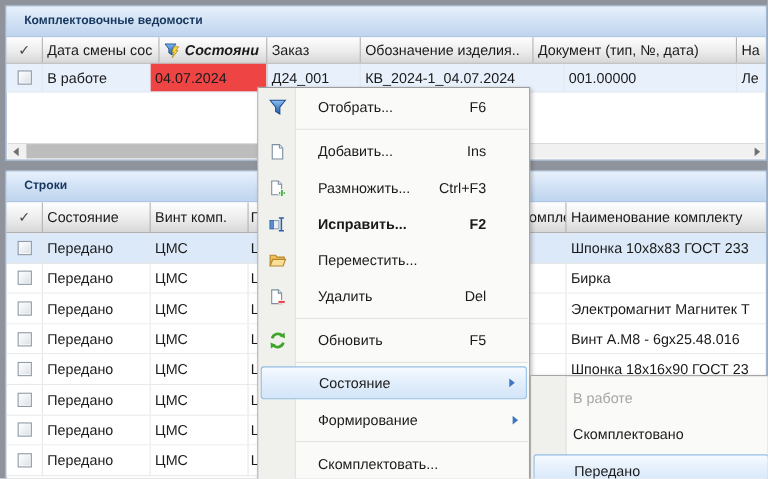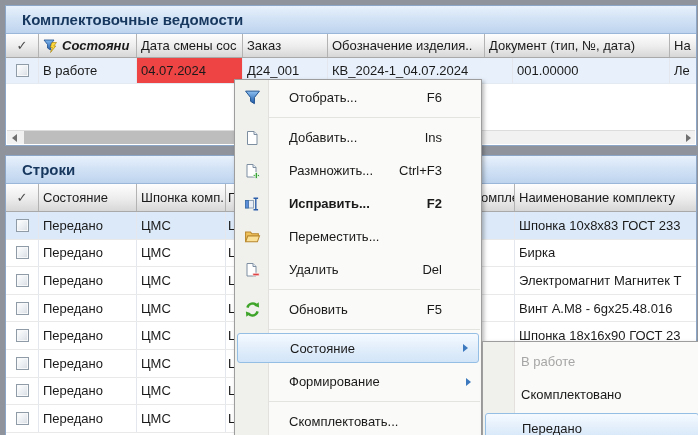--- a/index.html
+++ b/index.html
@@ -10,21 +10,21 @@
     font-size:13px;color:#1a1a1a;
     -webkit-font-smoothing:antialiased;
   }
   .panel{position:absolute;left:5px;width:692px;background:#fff;border:1px solid #8ba6c6;box-sizing:border-box;}
   #sheets-panel{top:5px;height:141px;}
   #rows-panel{top:155px;height:281px;border-bottom:none;}
   .panel-header{
     height:27px;line-height:27px;padding-left:16px;
     background:linear-gradient(180deg,#e8f1fc 0%,#d3e3f6 45%,#bed4ee 100%);
     border-bottom:1px solid #9ab6d8;
-    color:#17375e;font-weight:bold;font-size:15px;
+    color:#17375e;font-weight:bold;font-size:11px;
   }
   .col-header{display:flex;background:linear-gradient(180deg,#fefefe 0%,#ececec 55%,#d7d7d7 100%);
     border-bottom:1px solid #a9a9a9;box-sizing:border-box;}
   #sheets-panel .col-header{height:24px;}
   #rows-panel .col-header{height:28px;}
   .hcell{display:flex;align-items:center;padding:0 4px;border-right:1px solid #b3b3b3;
     box-sizing:border-box;overflow:hidden;white-space:nowrap;flex:0 0 auto;}
   .hcell.last{border-right:none;flex:1 1 auto;}
   .trow{display:flex;align-items:center;box-sizing:border-box;border-bottom:1px solid #e4eaf2;background:#fff;}
   #sheets-panel .trow{height:26px;}
@@ -85,36 +85,36 @@
   svg{display:block;}
 </style>
 </head>
 <body>
 
 <div class="panel" id="sheets-panel">
   <div class="panel-header">Комплектовочные ведомости</div>
 
   <div class="col-header">
     <div class="hcell w-check checkmark">✓</div>
+    <div class="hcell w-date">Дата смены сос</div>
     <div class="hcell w-state state-hdr">
       <span>
         <svg width="16" height="16" viewBox="0 0 16 16">
           <defs>
               <linearGradient id="fg1" x1="0" y1="0" x2="0" y2="1">
             <stop offset="0" stop-color="#7db7f0"></stop>
                 <stop offset="1" stop-color="#2a5fa8"></stop>
           </linearGradient>
             </defs>
           <polygon points="1,2 11,2 7.5,6.5 7.5,12 4.5,10 4.5,6.5" fill="url(#fg1)" stroke="#1d4f8d" stroke-width="0.8"></polygon>
           <polygon points="9,4.5 13.5,4.5 10.8,8 12.8,8 7.5,14.5 9.3,9.5 7.3,9.5" fill="#ffd83b" stroke="#a07b00" stroke-width="0.6"></polygon>
         </svg>
       </span>
       <span>Состояни</span>
     </div>
-    <div class="hcell w-date">Дата смены сос</div>
     <div class="hcell w-order">Заказ</div>
     <div class="hcell w-desig">Обозначение изделия..</div>
     <div class="hcell w-doc">Документ (тип, №, дата)</div>
     <div class="hcell last">На</div>
   </div>
 
   <div class="trow sel-row">
     <div class="tcell w-check">
         <span class="checkbox"></span>
       </div>
@@ -136,21 +136,21 @@
       </div>
   </div>
 </div>
 
 <div class="panel" id="rows-panel">
   <div class="panel-header">Строки</div>
 
   <div class="col-header">
     <div class="hcell w-check checkmark">✓</div>
     <div class="hcell w-state">Состояние</div>
-    <div class="hcell w-wh">Шпонка комп.</div>
+    <div class="hcell w-wh">Винт комп.</div>
     <div class="hcell w-dept" style="padding-left:2px;">По</div>
     <div class="hcell w-part" style="padding-left:105px;">омпле</div>
     <div class="hcell last">Наименование комплекту</div>
   </div>
 
   <div class="trow hl-row">
     <div class="tcell w-check">
         <span class="checkbox"></span>
       </div>
     <div class="tcell w-state">Передано</div>

